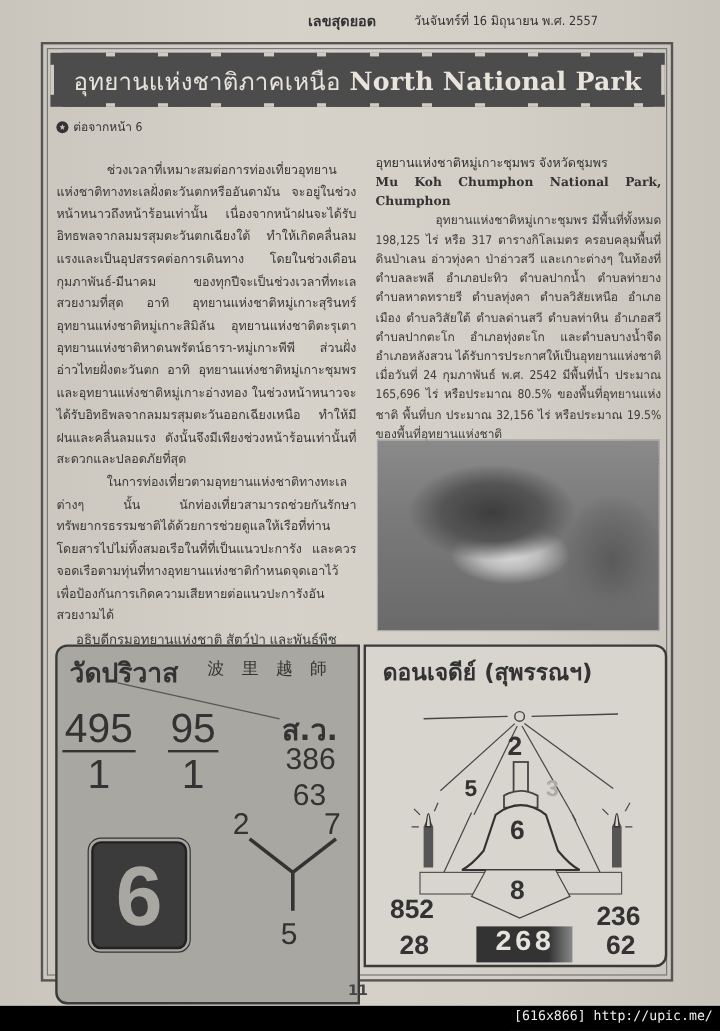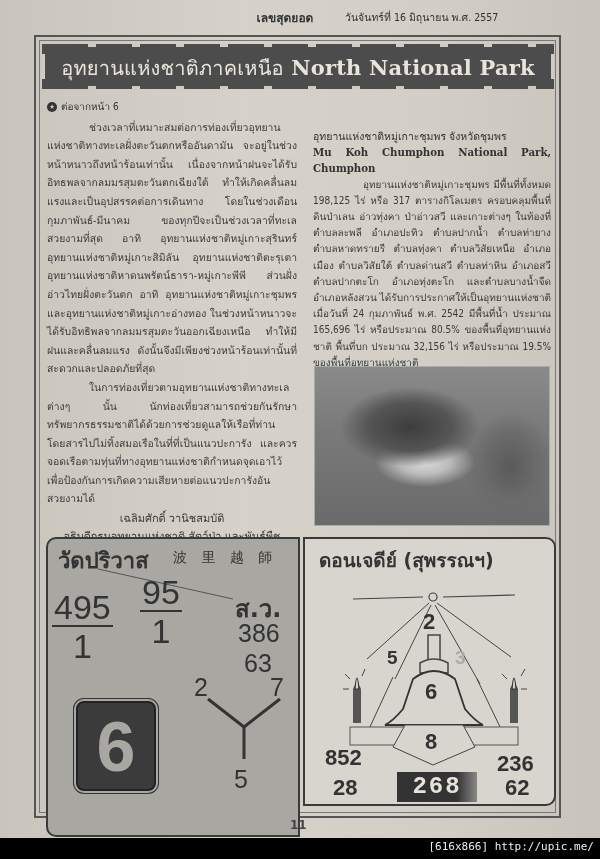--- a/index.html
+++ b/index.html
@@ -50,21 +50,21 @@
     font-family: "DejaVu Serif", serif; letter-spacing: 0.2px;
   }
   .banner-title .th { font-family: Liberation Serif, serif; font-weight: normal; font-size: 20px; }
 
   .col-left {
     position: absolute; left: 47px; top: 98px; width: 250px;
     font-size: 10.4px; line-height: 18.6px; color: #3a3a3a;
     text-align: justify;
     font-family: "DejaVu Sans Condensed", "DejaVu Sans", sans-serif;
   }
-  .cont-from { font-size: 10px; color: #333; margin-bottom: 1px; }
+  .cont-from { font-size: 10px; color: #333; margin-bottom: 16px; }
   .star-icon {
     display: inline-block; width: 10px; height: 10px; border-radius: 50%;
     background: #333; color: #cfcbc3; font-size: 7px; line-height: 10px;
     text-align: center; vertical-align: middle; margin-right: 4px;
   }
   .para { text-indent: 42px; }
   .author { text-align: center; font-size: 11px; margin-top: 2px; line-height: 18px; }
 
   .col-right {
     position: absolute; left: 313px; top: 128px; width: 238px;
@@ -156,21 +156,20 @@
     </div>
   </div>
 
   <div class="col-left">
     <div class="cont-from">
       <span class="star-icon">★</span><span>ต่อจากหน้า 6</span>
     </div>
     <p class="para">ช่วงเวลาที่เหมาะสมต่อการท่องเที่ยวอุทยานแห่งชาติทางทะเลฝั่งตะวันตกหรืออันดามัน จะอยู่ในช่วงหน้าหนาวถึงหน้าร้อนเท่านั้น เนื่องจากหน้าฝนจะได้รับอิทธพลจากลมมรสุมตะวันตกเฉียงใต้ ทำให้เกิดคลื่นลมแรงและเป็นอุปสรรคต่อการเดินทาง โดยในช่วงเดือนกุมภาพันธ์-มีนาคม ของทุกปีจะเป็นช่วงเวลาที่ทะเลสวยงามที่สุด อาทิ อุทยานแห่งชาติหมู่เกาะสุรินทร์ อุทยานแห่งชาติหมู่เกาะสิมิลัน อุทยานแห่งชาติตะรุเตา อุทยานแห่งชาติหาดนพรัตน์ธารา-หมู่เกาะพีพี ส่วนฝั่งอ่าวไทยฝั่งตะวันตก อาทิ อุทยานแห่งชาติหมู่เกาะชุมพร และอุทยานแห่งชาติหมู่เกาะอ่างทอง ในช่วงหน้าหนาวจะได้รับอิทธิพลจากลมมรสุมตะวันออกเฉียงเหนือ ทำให้มีฝนและคลื่นลมแรง ดังนั้นจึงมีเพียงช่วงหน้าร้อนเท่านั้นที่สะดวกและปลอดภัยที่สุด</p>
     <p class="para">ในการท่องเที่ยวตามอุทยานแห่งชาติทางทะเลต่างๆ นั้น นักท่องเที่ยวสามารถช่วยกันรักษาทรัพยากรธรรมชาติได้ด้วยการช่วยดูแลให้เรือที่ท่านโดยสารไปไม่ทิ้งสมอเรือในที่ที่เป็นแนวปะการัง และควรจอดเรือตามทุ่นที่ทางอุทยานแห่งชาติกำหนดจุดเอาไว้ เพื่อป้องกันการเกิดความเสียหายต่อแนวปะการังอันสวยงามได้</p>
     <div class="author">
-      <div>เฉลิมศักดิ์ วานิชสมบัติ</div>
       <div>อธิบดีกรมอุทยานแห่งชาติ สัตว์ป่า และพันธุ์พืช</div>
     </div>
   </div>
 
   <div class="col-right">
     <div class="right-th-title">อุทยานแห่งชาติหมู่เกาะชุมพร จังหวัดชุมพร</div>
     <div class="right-en-title">Mu Koh Chumphon National Park, Chumphon</div>
     <p class="right-para">อุทยานแห่งชาติหมู่เกาะชุมพร มีพื้นที่ทั้งหมด 198,125 ไร่ หรือ 317 ตารางกิโลเมตร ครอบคลุมพื้นที่ดินป่าเลน อ่าวทุ่งคา ป่าอ่าวสวี และเกาะต่างๆ ในท้องที่ตำบลละพลี อำเภอปะทิว ตำบลปากน้ำ ตำบลท่ายาง ตำบลหาดทรายรี ตำบลทุ่งคา ตำบลวิสัยเหนือ อำเภอเมือง ตำบลวิสัยใต้ ตำบลด่านสวี ตำบลท่าหิน อำเภอสวี ตำบลปากตะโก อำเภอทุ่งตะโก และตำบลบางน้ำจืด อำเภอหลังสวน ได้รับการประกาศให้เป็นอุทยานแห่งชาติเมื่อวันที่ 24 กุมภาพันธ์ พ.ศ. 2542 มีพื้นที่น้ำ ประมาณ 165,696 ไร่ หรือประมาณ 80.5% ของพื้นที่อุทยานแห่งชาติ พื้นที่บก ประมาณ 32,156 ไร่ หรือประมาณ 19.5% ของพื้นที่อุทยานแห่งชาติ</p>
     <div class="cont-to">
       <span class="star-icon">★</span><span>อ่านต่อหน้า 12</span>
@@ -185,21 +184,21 @@
     <svg class="svg-layer" width="254" height="269">
       <line x1="50" y1="30" x2="185" y2="60" stroke="#555" stroke-width="1"></line>
       <line x1="160" y1="160" x2="196" y2="188" stroke="#333" stroke-width="3"></line>
       <line x1="232" y1="160" x2="196" y2="188" stroke="#333" stroke-width="3"></line>
       <line x1="196" y1="188" x2="196" y2="220" stroke="#333" stroke-width="3"></line>
     </svg>
     <div class="frac" style="left:4px; top:50px;">
       <div class="num">495</div>
       <div class="den">1</div>
     </div>
-    <div class="frac" style="left:92px; top:35px;">
+    <div class="frac" style="left:92px; top:50px;">
       <div class="num">95</div>
       <div class="den">1</div>
     </div>
     <div class="sv-label">ส.ว.</div>
     <div class="big-num" style="left:190px; top:80px;">386</div>
     <div class="big-num" style="left:196px; top:110px;">63</div>
     <div class="big-num" style="left:146px; top:134px;">2</div>
     <div class="big-num" style="left:222px; top:134px;">7</div>
     <div class="big-num" style="left:186px; top:226px;">5</div>
     <div class="six-box">6</div>

